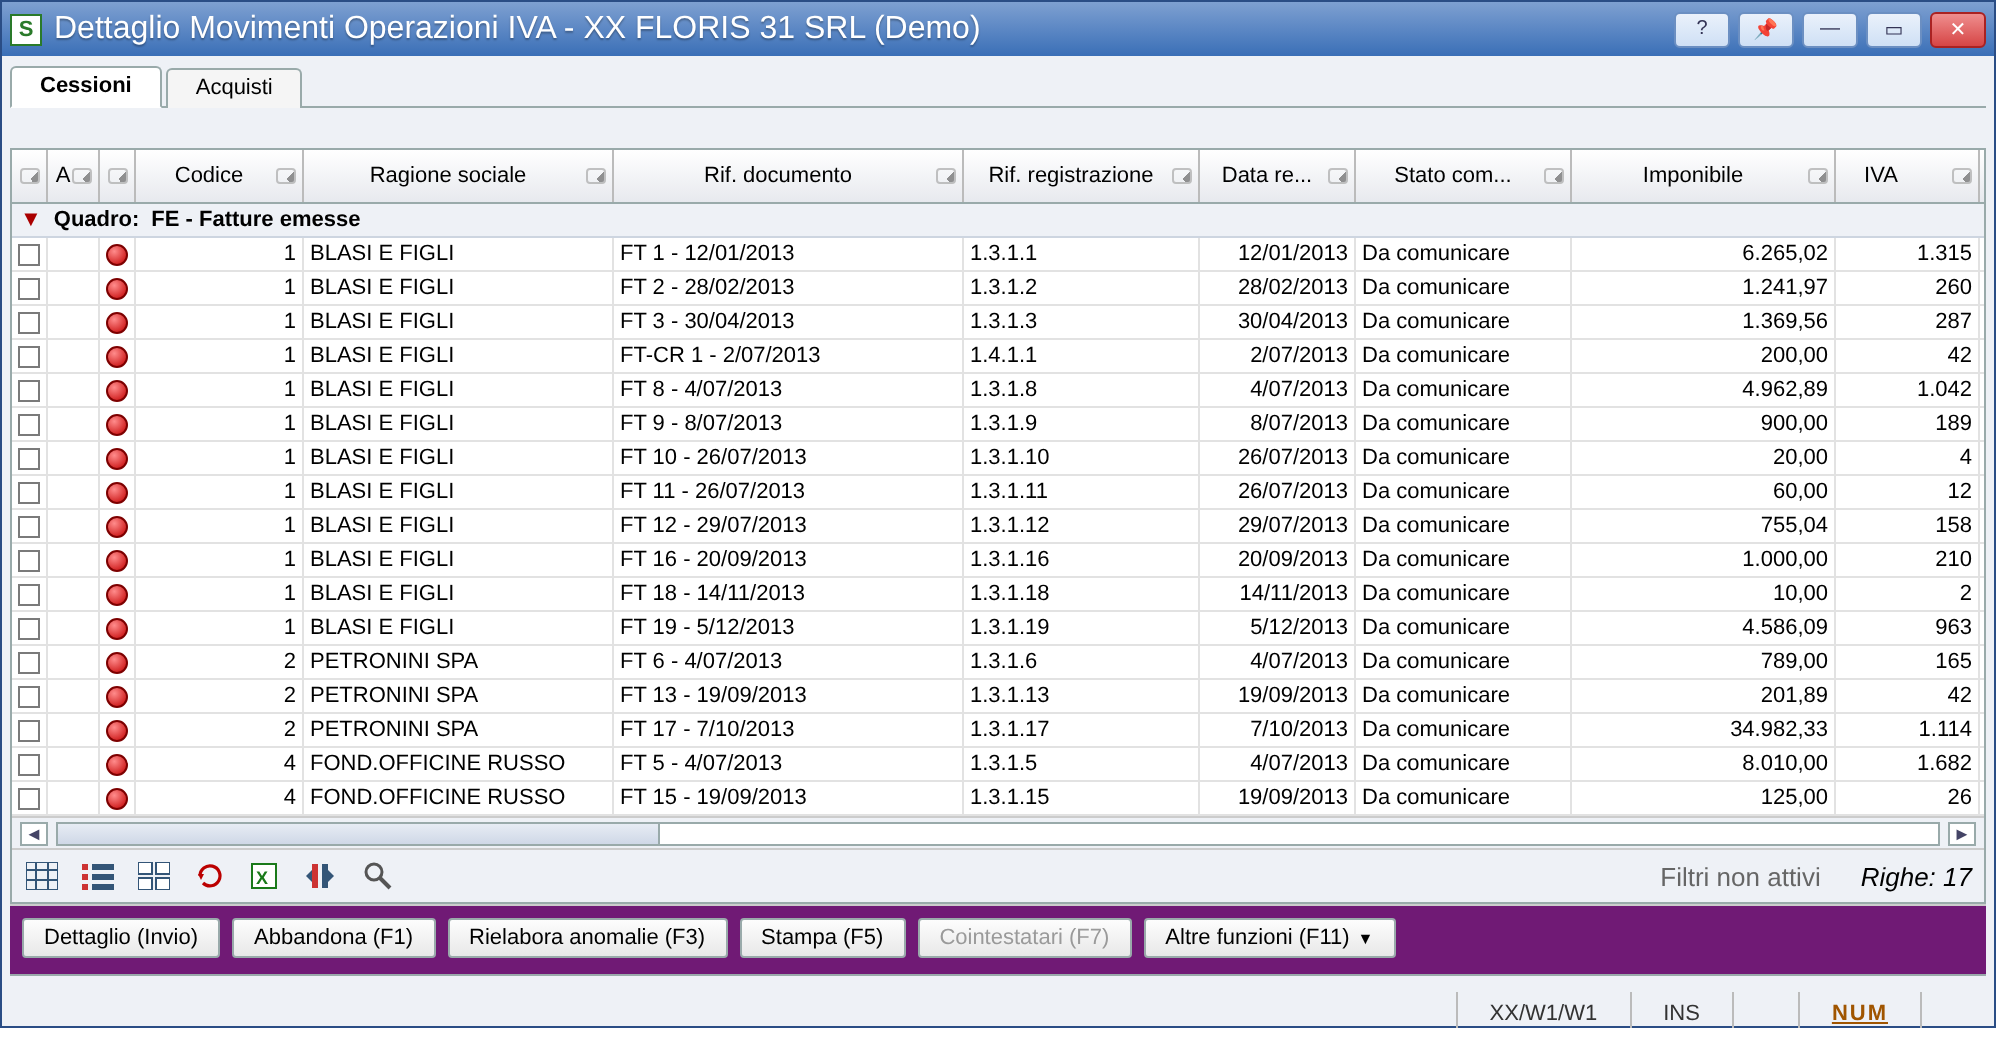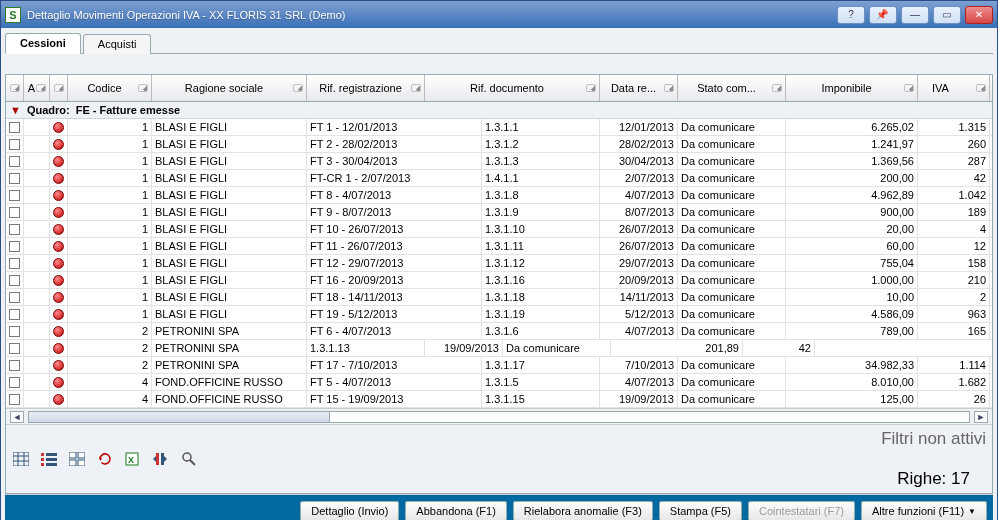--- a/index.html
+++ b/index.html
@@ -10,21 +10,21 @@
   .titlebar {
     height:28px; background:linear-gradient(#7ea0d1,#3a6fb7);
     display:flex; align-items:center; padding:0 4px; color:#fff;
     border:1px solid #2a4d85; border-bottom:none;
   }
   .titlebar .app-icon {
     width:16px; height:16px; background:#fff; border:1px solid #2a7a2a;
     display:flex; align-items:center; justify-content:center; color:#2a7a2a;
     font-weight:bold; font-size:11px; margin-right:6px;
   }
-  .titlebar .title { flex:1; font-size:11px; text-shadow:0 1px 1px rgba(0,0,0,.3); white-space:nowrap; overflow:hidden; }
+  .titlebar .title { flex:1; font-size:16px; text-shadow:0 1px 1px rgba(0,0,0,.3); white-space:nowrap; overflow:hidden; }
   .titlebar .win-buttons { display:flex; gap:4px; }
   .win-btn {
     width:28px; height:18px; background:linear-gradient(#eaf1fb,#cfe0f5);
     border:1px solid #6b8fc2; border-radius:3px; display:flex; align-items:center;
     justify-content:center; color:#335; cursor:default; font-size:10px;
   }
   .win-btn.close { background:linear-gradient(#ef8e8e,#d64545); color:#fff; border-color:#a22; }
 
   
   .window-body {
@@ -100,26 +100,26 @@
   .hs-thumb { position:absolute; left:0; top:0; height:100%; width:32%; background:linear-gradient(#e7ecf4,#cfd8e7); border-right:1px solid #9aa; }
 
   .toolbar-row {
     display:flex; align-items:center; padding:4px 6px; border-top:1px solid #ccc;
     background:#eef1f6; justify-content:space-between;
   }
   .toolbar-icons { display:flex; gap:10px; align-items:center; }
   .tb-icon { width:18px; height:18px; display:flex; align-items:center; justify-content:center;
              cursor:default; }
 
-  .filter-status { display:flex; gap:20px; align-items:center; color:#666; font-size:17px;flex-direction:column; }
-  .filter-status .count { color:#000; }
+  .filter-status { display:flex; gap:20px; align-items:center; color:#666; font-size:13px; }
+  .filter-status .count { color:#000;font-style:italic; }
 
   .action-row {
-    display:flex; justify-content:flex-end; gap:6px; padding:6px 6px 8px 6px;
-    background:#0369a1; border-top:1px solid #ccc;
+    display:flex; gap:6px; padding:6px 6px 8px 6px;
+    background:#701a75; border-top:1px solid #ccc;
   }
   .btn {
     padding:3px 10px; background:linear-gradient(#fdfdfd,#e8e8e8);
     border:1px solid #9aa; border-radius:2px; font-size:11px; cursor:default;
     display:flex; align-items:center; gap:4px;
   }
   .btn.disabled { color:#9a9a9a; }
   .btn .drop { font-size:8px; }
 
   .statusbar {
@@ -167,26 +167,26 @@
           <span class="drop"></span>
         </div>
       <div class="gh-cell c-cod">
           <span class="label">Codice</span>
           <span class="drop"></span>
         </div>
       <div class="gh-cell c-rag">
           <span class="label">Ragione sociale</span>
           <span class="drop"></span>
         </div>
+      <div class="gh-cell c-doc">
+          <span class="label">Rif. documento</span>
+          <span class="drop"></span>
+        </div>
       <div class="gh-cell c-reg">
           <span class="label">Rif. registrazione</span>
-          <span class="drop"></span>
-        </div>
-      <div class="gh-cell c-doc">
-          <span class="label">Rif. documento</span>
           <span class="drop"></span>
         </div>
       <div class="gh-cell c-data">
           <span class="label">Data re...</span>
           <span class="drop"></span>
         </div>
       <div class="gh-cell c-stato">
           <span class="label">Stato com...</span>
           <span class="drop"></span>
         </div>
@@ -431,20 +431,21 @@
         <div class="row">
           <div class="cell c-chk center">
             <span class="chk"></span>
           </div>
           <div class="cell c-a"></div>
           <div class="cell c-pin center">
             <span class="red-dot"></span>
           </div>
           <div class="cell c-cod right">2</div>
           <div class="cell c-rag">PETRONINI SPA</div>
+          <div class="cell c-doc">FT 13 - 19/09/2013</div>
           <div class="cell c-reg">1.3.1.13</div>
           <div class="cell c-data right">19/09/2013</div>
           <div class="cell c-stato">Da comunicare</div>
           <div class="cell c-imp right">201,89</div>
           <div class="cell c-iva right">42</div>
         </div>
         <div class="row">
           <div class="cell c-chk center">
             <span class="chk"></span>
           </div>

